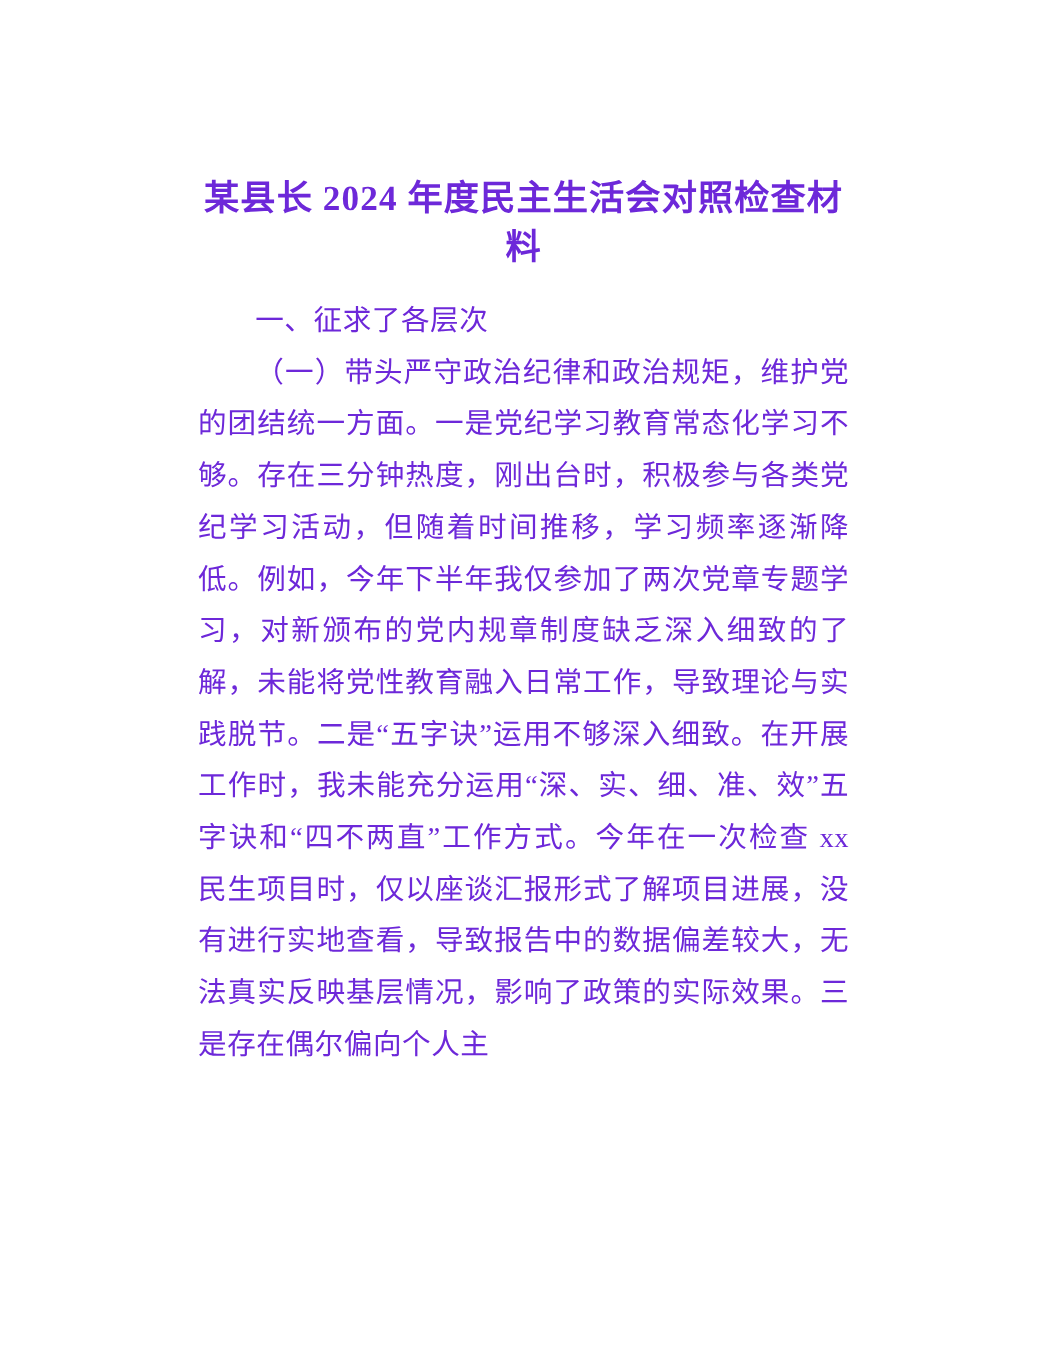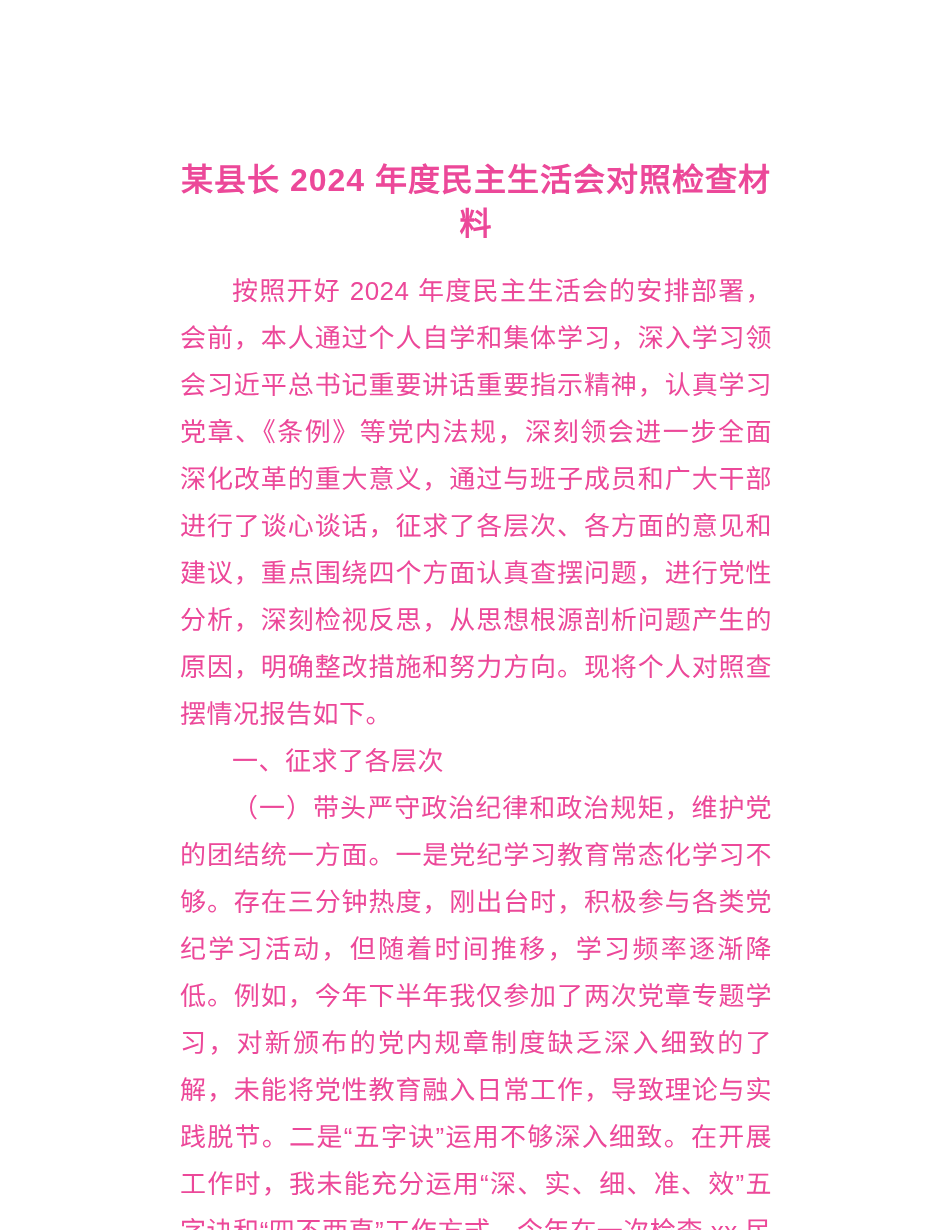--- a/index.html
+++ b/index.html
@@ -9,22 +9,22 @@
     }
     .page {
       position: relative;
       width: 874px;
       height: 1230px;
       margin: 0 auto;
       background: #ffffff;
       box-sizing: border-box;
       padding: 158px 140px 0 142px;
       overflow: hidden;
-      color: #ec4899;
-      font-family: Liberation Sans, sans-serif;
+      color: #6d28d9;
+      font-family: Liberation Serif, serif;
     }
     .doc-title {
       margin: 0 0 22px 0;
       font-size: 32px;
       font-weight: bold;
       line-height: 44px;
       text-align: center;
       letter-spacing: 1px;
     }
     .para {
@@ -38,16 +38,15 @@
     }
     .section-heading {
       font-weight: normal;
     }
   </style>
 </head>
 <body>
 
 <div class="page">
   <h1 class="doc-title">某县长 2024 年度民主生活会对照检查材料</h1>
-  <p class="para">按照开好 2024 年度民主生活会的安排部署，会前，本人通过个人自学和集体学习，深入学习领会习近平总书记重要讲话重要指示精神，认真学习党章、《条例》等党内法规，深刻领会进一步全面深化改革的重大意义，通过与班子成员和广大干部进行了谈心谈话，征求了各层次、各方面的意见和建议，重点围绕四个方面认真查摆问题，进行党性分析，深刻检视反思，从思想根源剖析问题产生的原因，明确整改措施和努力方向。现将个人对照查摆情况报告如下。</p>
   <p class="para section-heading">一、征求了各层次</p>
   <p class="para">（一）带头严守政治纪律和政治规矩，维护党的团结统一方面。一是党纪学习教育常态化学习不够。存在三分钟热度，刚出台时，积极参与各类党纪学习活动，但随着时间推移，学习频率逐渐降低。例如，今年下半年我仅参加了两次党章专题学习，对新颁布的党内规章制度缺乏深入细致的了解，未能将党性教育融入日常工作，导致理论与实践脱节。二是“五字诀”运用不够深入细致。在开展工作时，我未能充分运用“深、实、细、准、效”五字诀和“四不两直”工作方式。今年在一次检查 xx 民生项目时，仅以座谈汇报形式了解项目进展，没有进行实地查看，导致报告中的数据偏差较大，无法真实反映基层情况，影响了政策的实际效果。三是存在偶尔偏向个人主</p>
 </div>
 
 </body></html>

